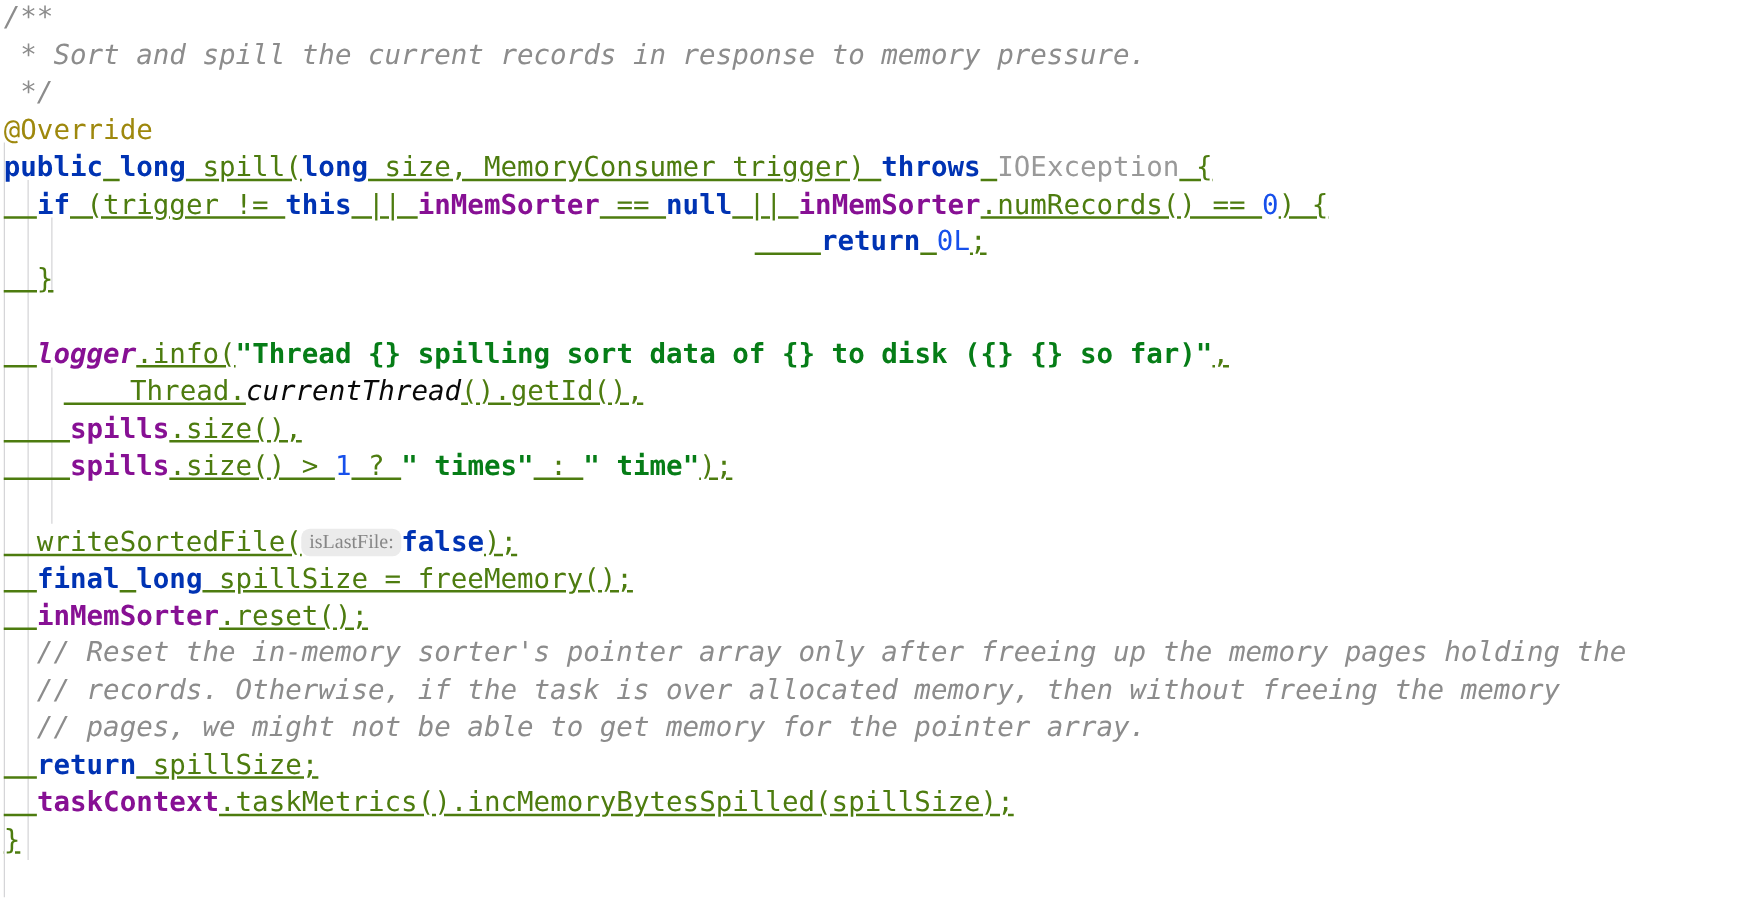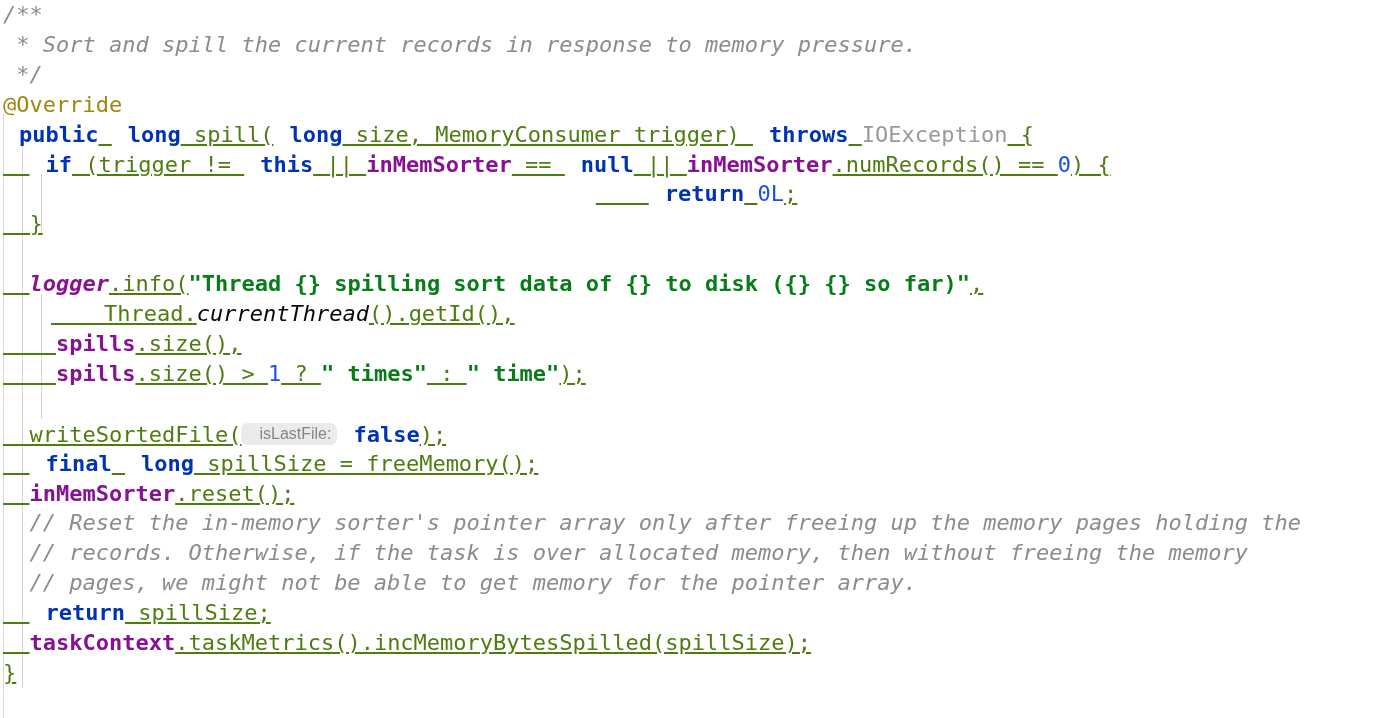--- a/index.html
+++ b/index.html
@@ -41,39 +41,39 @@
     line-height: 29.92px;
     white-space: pre;
     font-size: 22px;
     letter-spacing: 0px;
     color: #080808;
     padding-left: 3px;
     box-sizing: border-box;
   }
 
   
-  .kw        { color: #0033b3; font-weight: bold; padding-left: 16px; }          
+  .kw        { color: #0033b3; font-weight: bold; }          
   .cmt       { color: #8c8c8c; font-style: italic; }         
   .anno      { color: #9e880d; margin-top: 13px; }                              
   .str       { color: #067d17; font-weight: bold; }           
   .num       { color: #1750eb; }                              
   .field     { color: #871094; font-weight: bold; }           
   .sfield    { color: #871094; font-weight: bold; font-style: italic; } 
   .smeth     { font-style: italic; color: #080808; }          
   .dim       { color: #999999; }                              
   .plain     { color: #4d7c0f; text-decoration: underline; }
 
   
   .hint {
-    font-family: Liberation Sans, sans-serif;
+    font-family: Liberation Serif, serif;
     font-size: 16px;
     color: #868686;
     background: #ebebeb;
     border-radius: 7px;
-    padding: 2px 6px 3px 18px;
+    padding: 2px 6px 3px 6px;
     letter-spacing: 0;
     vertical-align: 3px;
   }
 </style>
 </head>
 <body>
 
 <div id="editor">
 
   <div id="guides">

